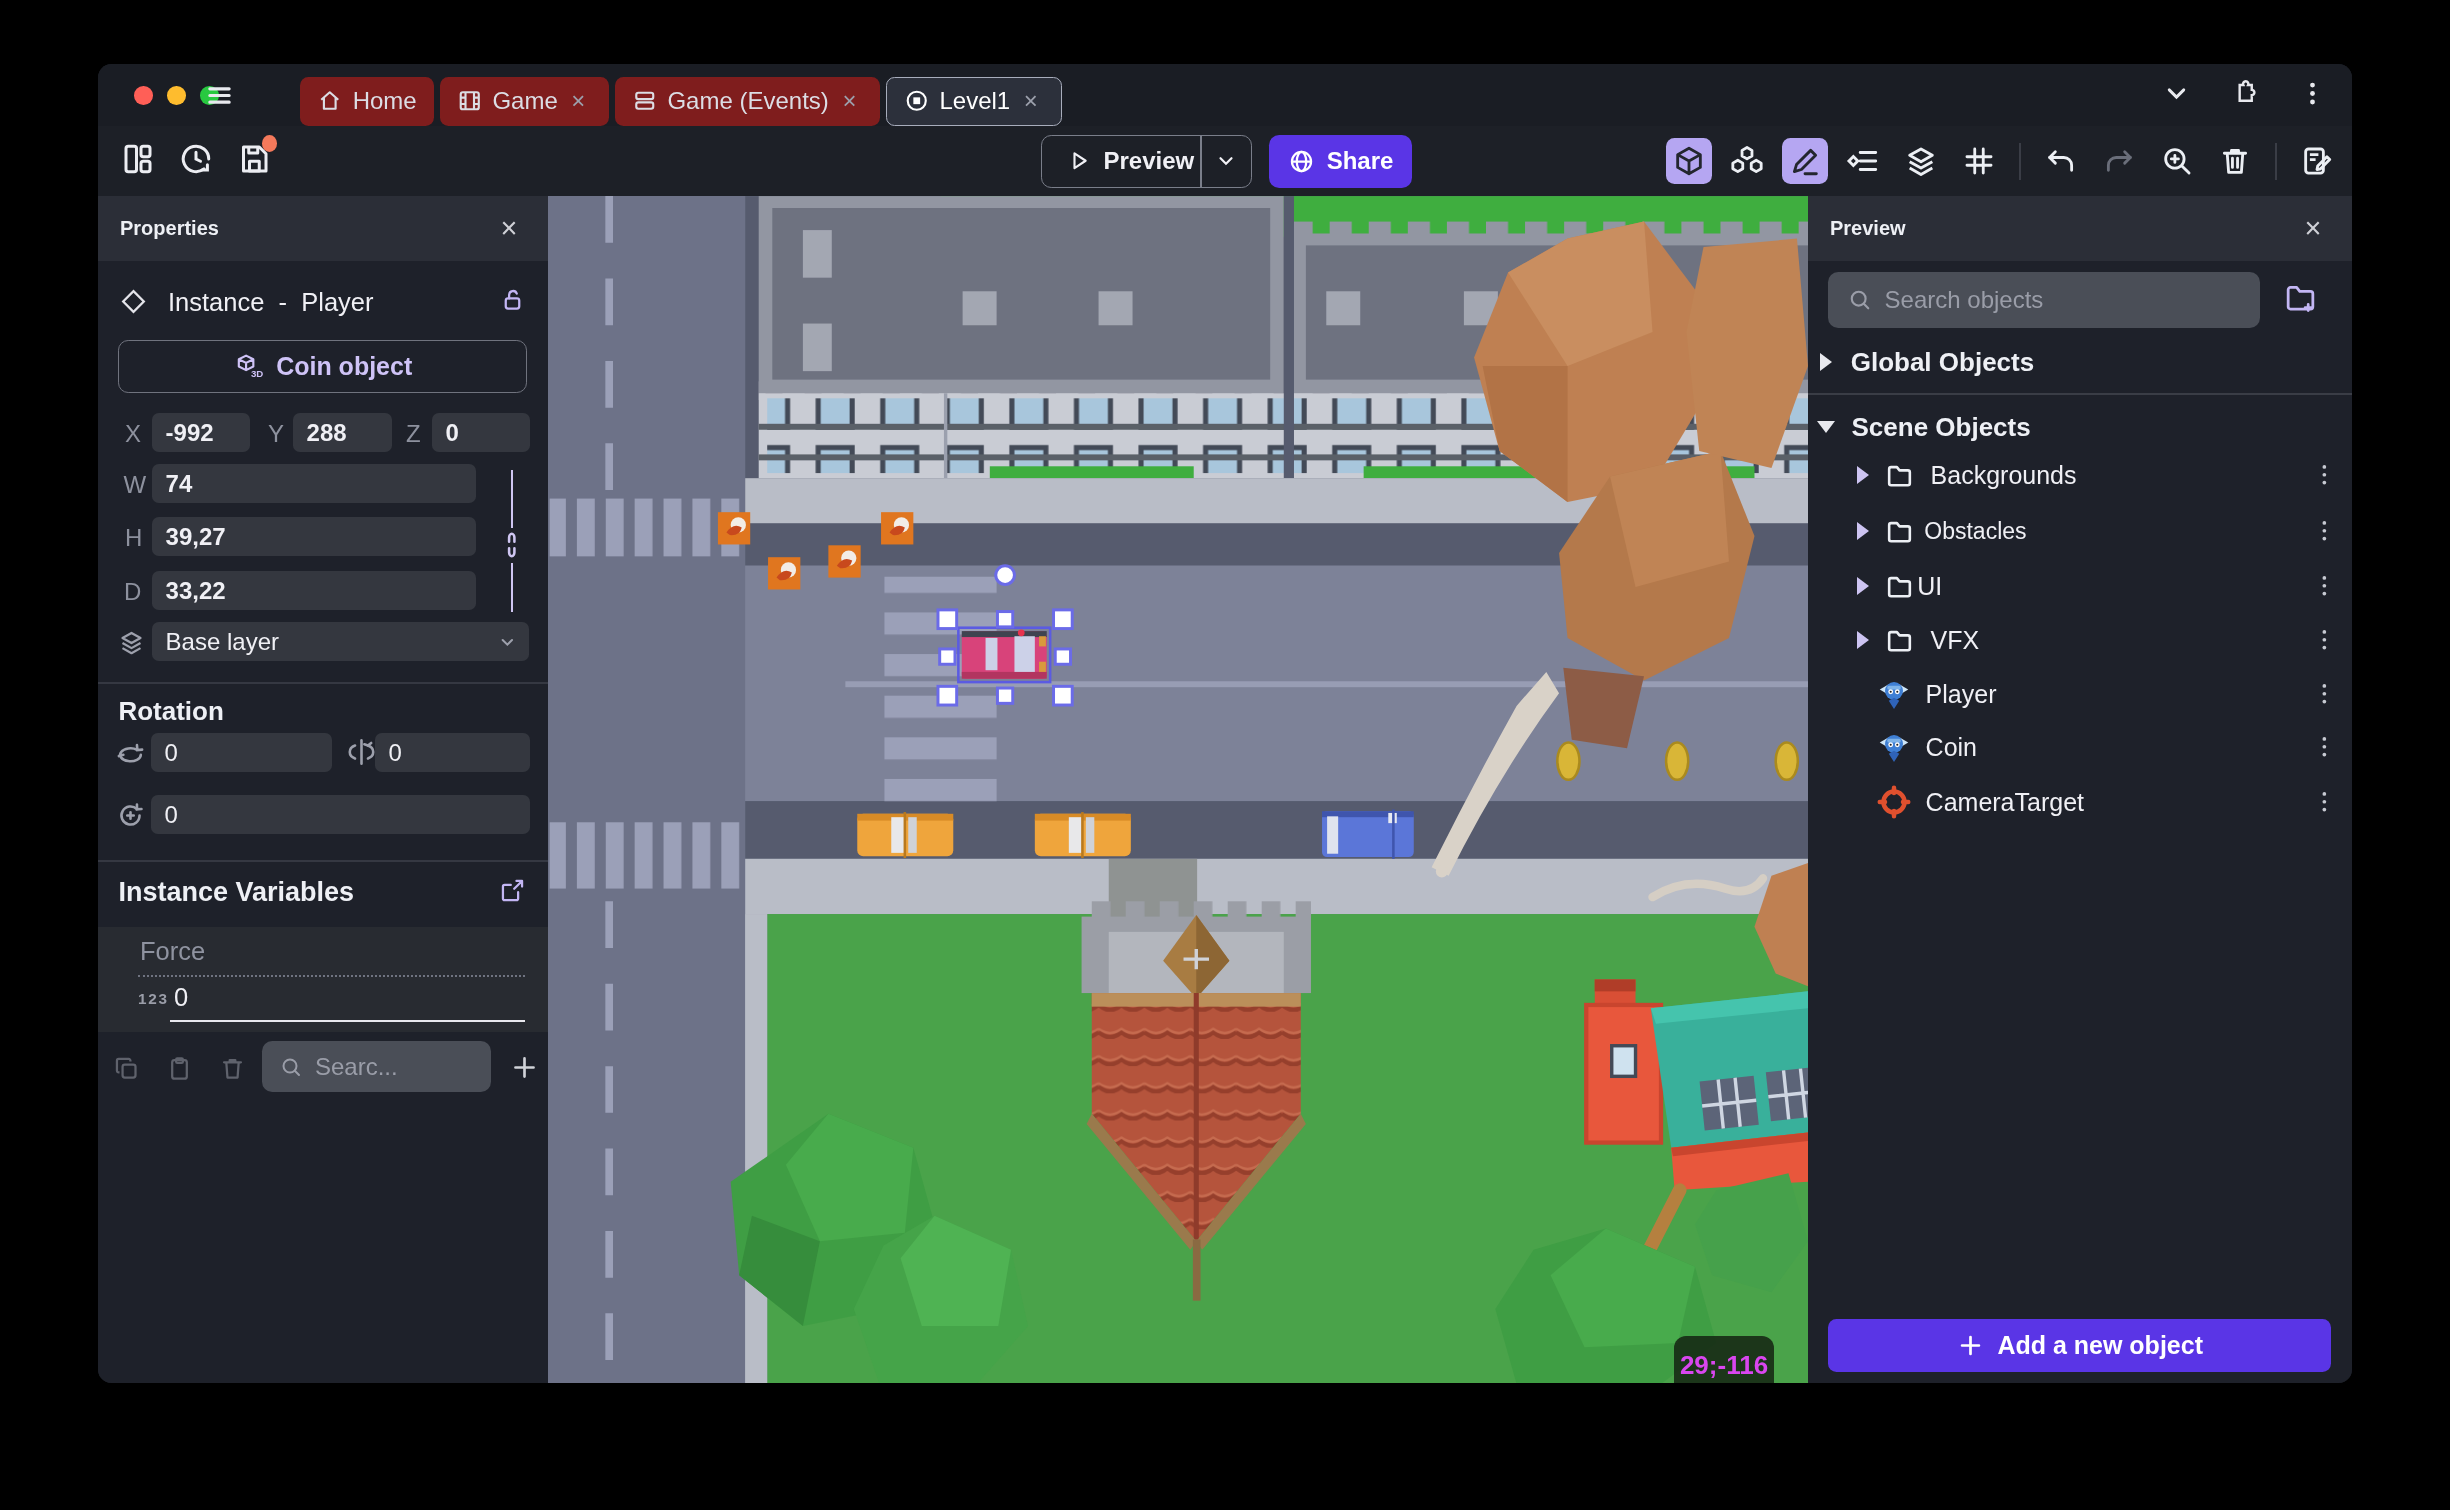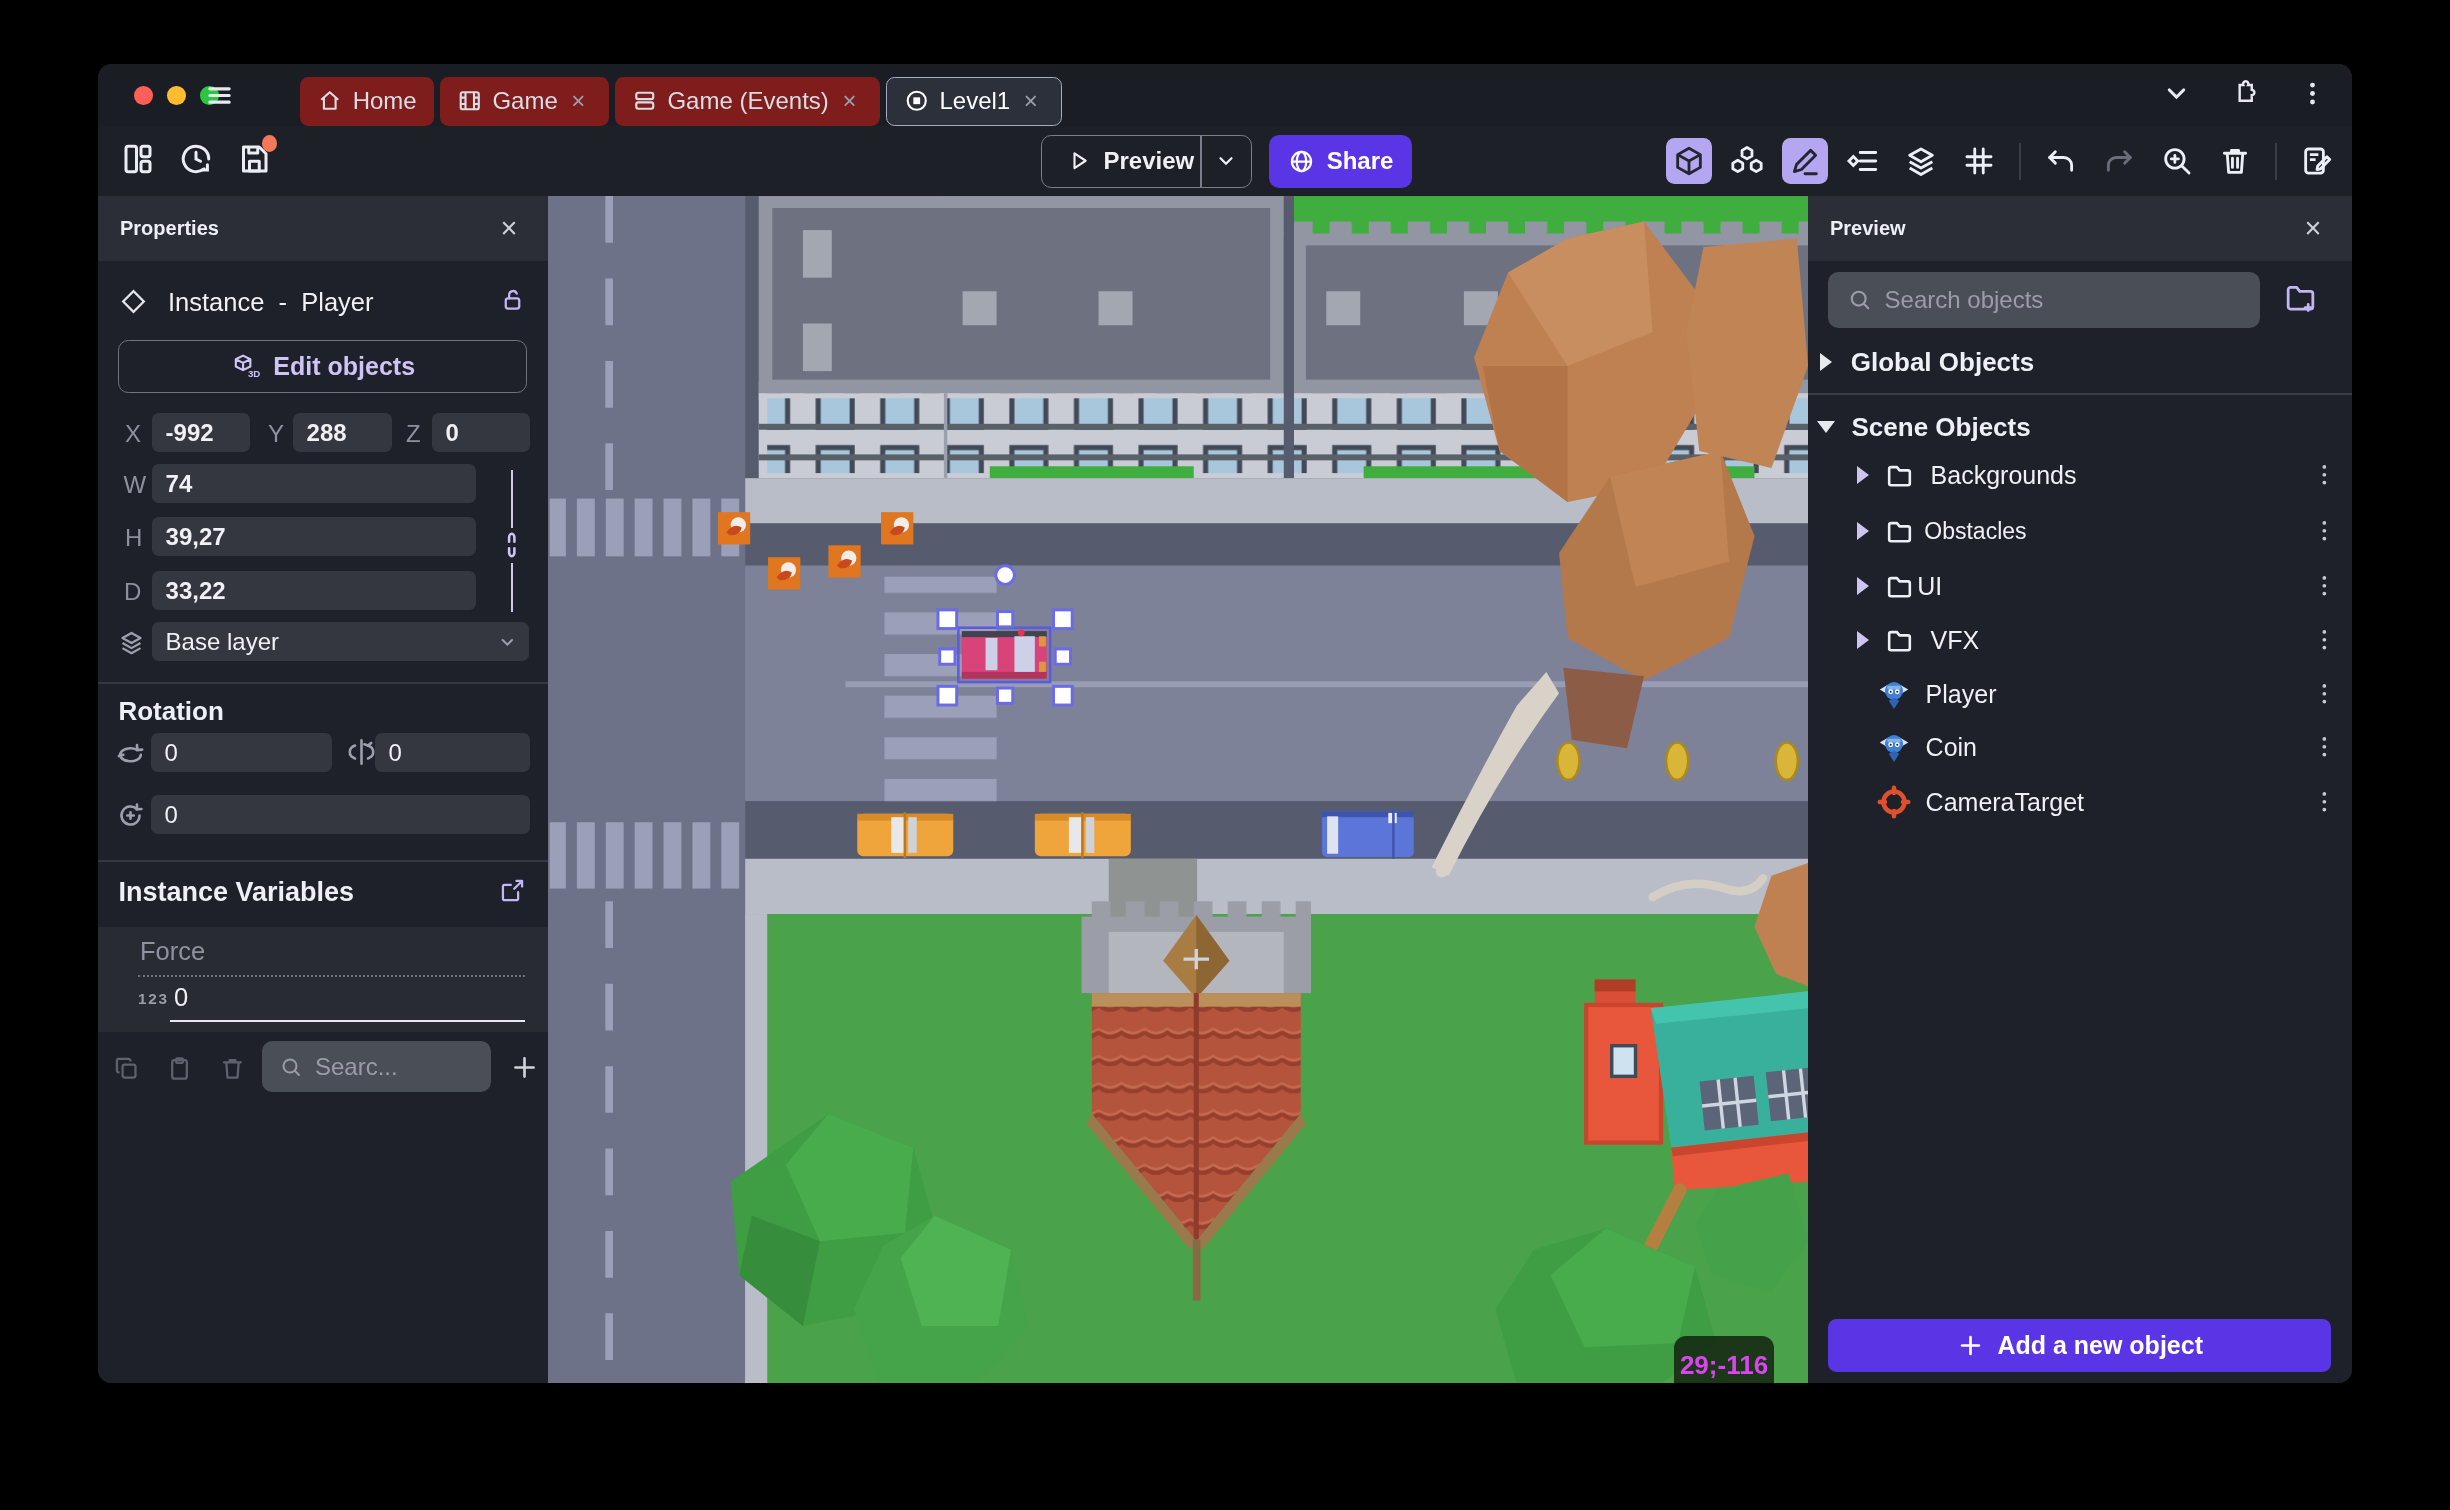--- a/index.html
+++ b/index.html
@@ -480,21 +480,21 @@
           <rect x="6" y="11" width="12" height="9" rx="2"></rect>
           <path d="M9 11 V8 a3.5 3.5 0 0 1 6.8 -1.2"></path>
         </svg>
     </div>
 
     <button class="edit-btn">
       <svg style="width:29px;height:29px;font-size:29px" viewBox="0 0 24 24" fill="none" stroke="currentColor" stroke-width="1.8" stroke-linejoin="round">
           <path d="M10 3 L16 6 V12 L10 15 L4 12 V6 Z M4 6 L10 9 L16 6 M10 9 V15"></path>
           <text x="14" y="21" font-size="8" fill="currentColor" stroke="none" font-weight="bold">3D</text>
         </svg>
-      <span>Edit objects</span>
+      <span>Coin object</span>
     </button>
 
     <div class="lrow" style="top:217px;height:39px;">
       <span class="label" style="position:absolute;left:27px;top:6.8px;">X</span>
       <input class="inp" style="left: 54px; width: 98px;" value="-992">
       <span class="label" style="position:absolute;left:170px;top:6.8px;">Y</span>
       <input class="inp" style="left: 195px; width: 99px;" value="288">
       <span class="label" style="position:absolute;left:308px;top:6.8px;">Z</span>
       <input class="inp" style="left: 334px; width: 98px;" value="0">
     </div>

